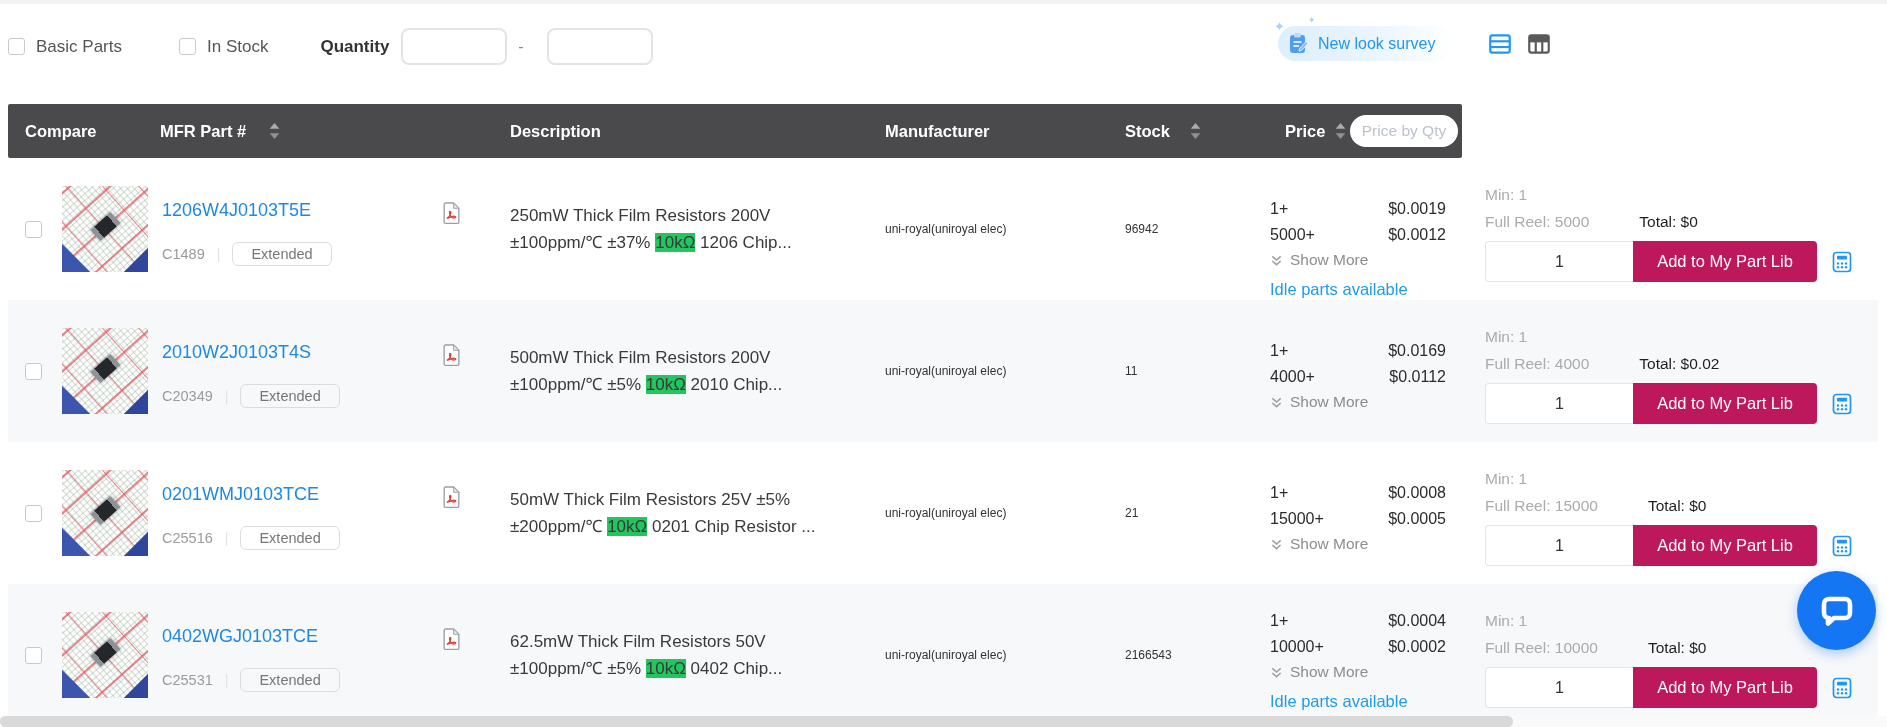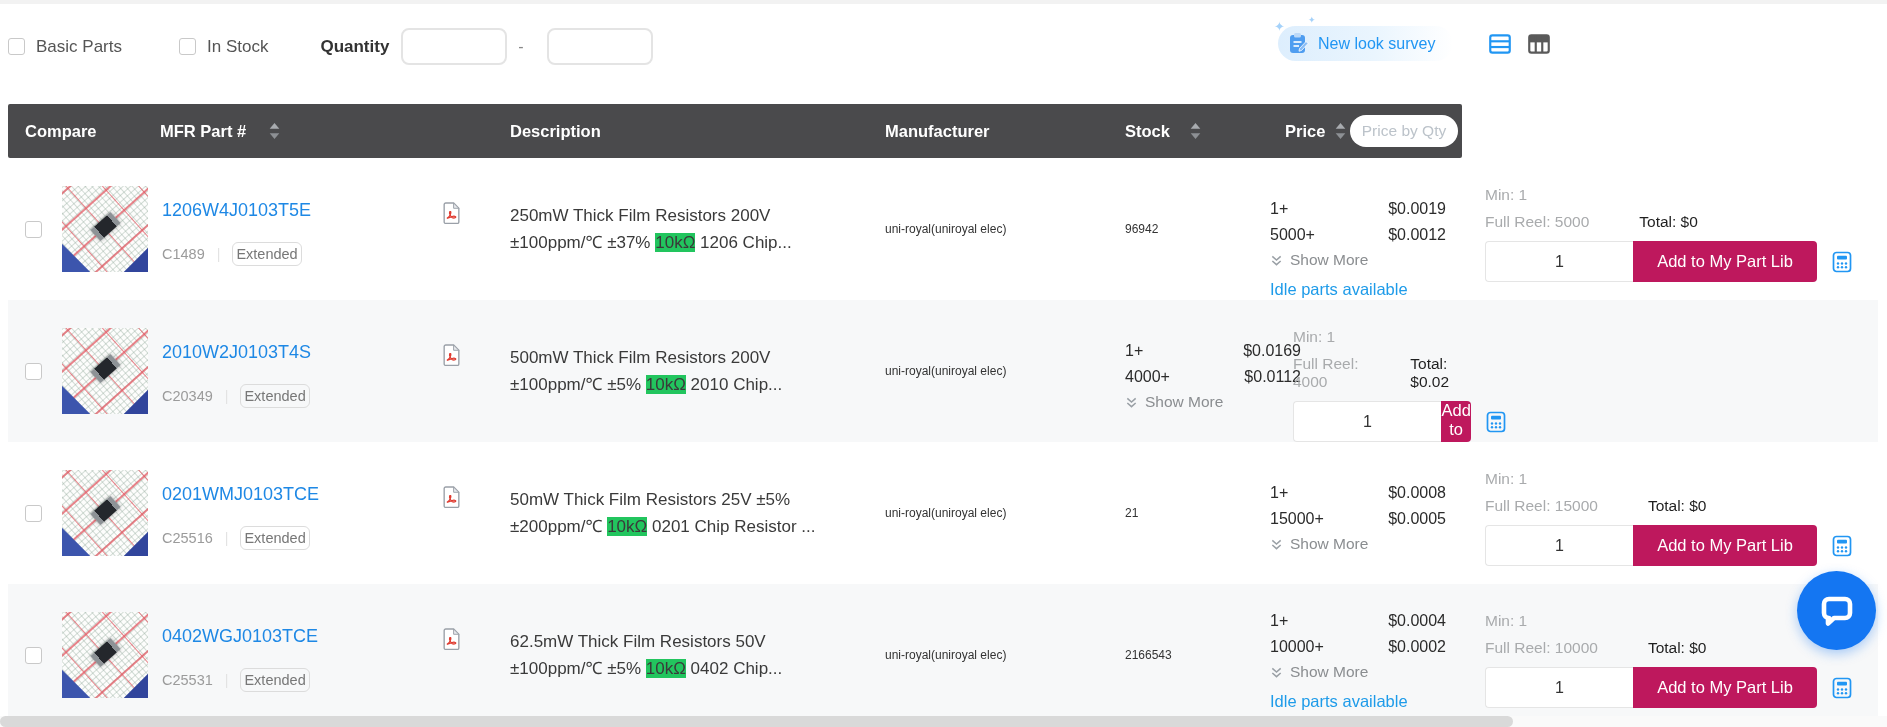--- a/index.html
+++ b/index.html
@@ -58,21 +58,21 @@
     box-shadow:0 0 4px rgba(0,0,0,.35); }
   .pi-bl, .pi-br { position:absolute; width:64px; height:64px; transform:rotate(45deg); background:#3c55ad; }
   .pi-bl { left:-37px; bottom:-44px; }
   .pi-br { right:-37px; bottom:-48px; background:#31459c; }
 
   .c-part { padding-top:42px; }
   .part-link { display:inline-block; color:#1e88e5; font-size:18px; text-decoration:none; cursor:pointer; }
   .part-meta { margin-top:21px; display:flex; align-items:center; }
   .part-code { color:#9b9b9b; font-size:14.5px; }
   .meta-divider { color:#e3e3e3; margin:0 12px; font-size:14px; }
-  .badge { border:1px solid #dcdcdc; border-radius:6px; color:#777; font-size:14.5px; padding:3px 3px; background:transparent; }
+  .badge { border:1px solid #dcdcdc; border-radius:6px; color:#777; font-size:14.5px; padding:3px 18px; background:transparent; }
 
   .c-pdf { padding-top:44px; }
   .pdf-btn { cursor:pointer; line-height:0; display:inline-block; }
 
   .c-desc { display:flex; align-items:center; }
   .desc-text { width:322px; font-size:17px; line-height:27px; color:#3a3a3a; }
   .hl { background:#22c55e; }
 
   .c-mfr, .c-stock { display:flex; align-items:center; font-size:12px; color:#333; }
   .c-mfr { padding-right:26px; }
@@ -296,20 +296,21 @@
           <path d="M3.5 1h7.5l5 5v13A1.5 1.5 0 0 1 14.5 20.5h-11A1.5 1.5 0 0 1 2 19V2.5A1.5 1.5 0 0 1 3.5 1z" fill="#fff" stroke="#9aa0a8" stroke-width="1.3"></path>
           <path d="M11 1l5 5h-5z" fill="#e8eaee" stroke="#9aa0a8" stroke-width="0.9"></path>
           <path d="M4.6 15.6c1.6-.6 3.2-2.8 3.7-4.9.4-1.7-.7-2.1-1.1-1-.5 1.3 1 4.4 2.5 5.2 1.3.7 3.4.3 3.4-.5 0-.8-1.7-1-3-.6-1.5.4-3.8 1.6-5.5 1.8z" fill="none" stroke="#e03c31" stroke-width="1.2"></path>
         </svg>
       </span>
     </div>
     <div class="cell c-desc">
       <p class="desc-text"><span>500mW Thick Film Resistors 200V ±100ppm/℃ ±5% </span><span class="hl">10kΩ</span><span> 2010 Chip...</span></p>
     </div>
     <div class="cell c-mfr">uni-royal(uniroyal elec)</div>
+    <div class="cell c-stock">11</div>
     <div class="cell c-price">
       <div class="tier">
         <span>1+</span>
         <span>$0.0169</span>
       </div>
       <div class="tier">
         <span>4000+</span>
         <span>$0.0112</span>
       </div>
       <div class="show-more">

